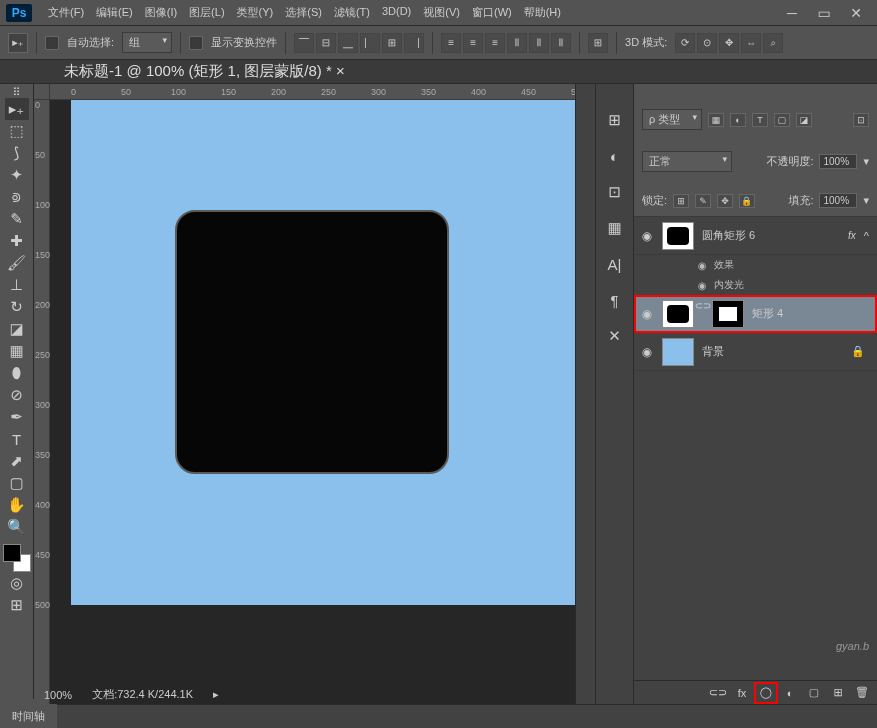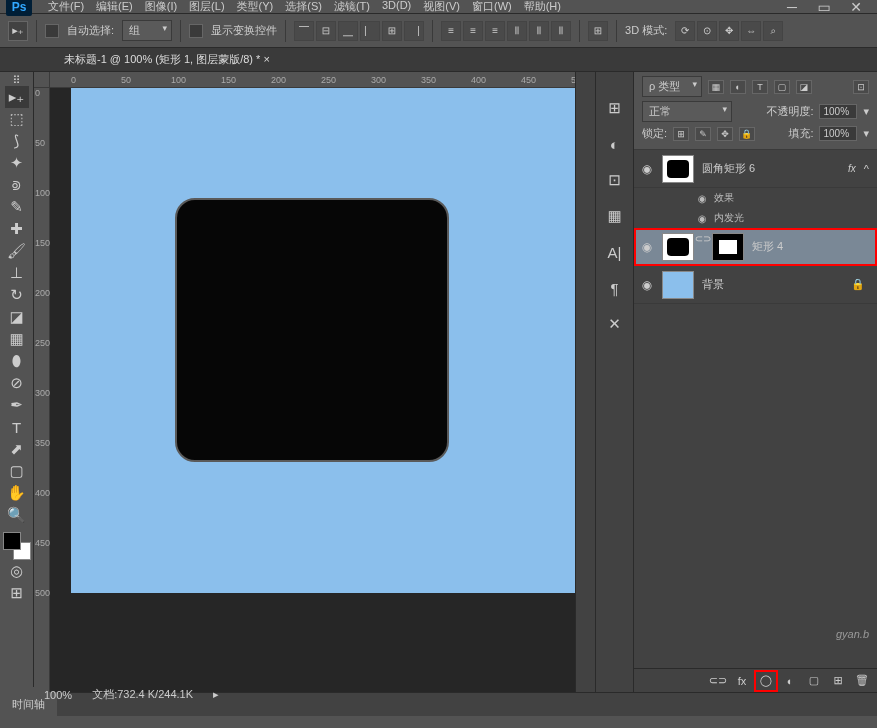--- a/index.html
+++ b/index.html
@@ -1,35 +1,35 @@
 <!DOCTYPE html>
 <html><head>
   <meta charset="utf-8">
   <style>
     * { margin: 0; padding: 0; box-sizing: border-box; }
     body { background: #535353; font-family: "Microsoft YaHei", sans-serif; font-size: 11px; color: #ccc; overflow: hidden; width: 877px; height: 728px; }
     
-    .titlebar { height: 14px; background: #535353; display: flex; align-items: center; border-bottom: 1px solid #2a2a2a; }
+    .titlebar { height: 26px; background: #535353; display: flex; align-items: center; border-bottom: 1px solid #2a2a2a; }
     .ps-logo { width: 26px; height: 18px; margin-left: 6px; background: #001e36; color: #31a8ff; display: flex; align-items: center; justify-content: center; font-weight: bold; font-size: 12px; border-radius: 2px; }
     .menu { display: flex; margin-left: 10px; }
     .menu-item { padding: 4px 6px; cursor: default; }
     .window-controls { margin-left: auto; display: flex; gap: 14px; padding-right: 12px; }
     .win-btn { width: 18px; height: 18px; display: flex; align-items: center; justify-content: center; cursor: pointer; font-size: 14px; }
     
     .options-bar { height: 34px; background: #535353; border-bottom: 1px solid #2a2a2a; display: flex; align-items: center; padding: 0 8px; gap: 8px; }
     .tool-ind { width: 20px; height: 20px; background: #424242; border: 1px solid #666; display: flex; align-items: center; justify-content: center; }
     .checkbox { width: 14px; height: 14px; background: #3a3a3a; border: 1px solid #666; }
     .dropdown { background: #5a5a5a; border: 1px solid #3a3a3a; padding: 2px 18px 2px 6px; position: relative; min-width: 50px; }
     .dropdown::after { content: "▾"; position: absolute; right: 4px; font-size: 9px; }
     .sep { width: 1px; height: 22px; background: #3a3a3a; }
     .align-icons { display: flex; gap: 2px; }
     .align-btn { width: 20px; height: 20px; display: flex; align-items: center; justify-content: center; border: 1px solid #444; background: #4a4a4a; font-size: 10px; }
     
     .tab-bar { height: 24px; background: #3a3a3a; display: flex; align-items: center; padding-left: 54px; border-bottom: 1px solid #2a2a2a; }
-    .doc-tab { padding: 3px 10px; font-size: 11px; color: #ddd; }
+    .doc-tab { padding: 3px 10px; font-size: 15px; color: #ddd; }
     
     .main-area { display: flex; height: calc(100% - 84px - 24px); }
     
     .toolbox { width: 34px; background: #535353; border-right: 1px solid #2a2a2a; display: flex; flex-direction: column; align-items: center; padding-top: 4px; }
     .toolbox-grab { height: 8px; width: 100%; display: flex; align-items: center; justify-content: center; margin-bottom: 2px; }
     .tool { width: 24px; height: 22px; display: flex; align-items: center; justify-content: center; font-size: 15px; margin: 0; cursor: pointer; position: relative; }
     .tool.active { background: #3a3a3a; }
     .color-swatches { margin-top: 6px; width: 28px; height: 28px; position: relative; }
     .fg-swatch { position: absolute; top: 0; left: 0; width: 18px; height: 18px; background: #000; border: 1px solid #888; }
     .bg-swatch { position: absolute; bottom: 0; right: 0; width: 18px; height: 18px; background: #fff; border: 1px solid #888; }
@@ -49,21 +49,21 @@
     .panel-dock { width: 38px; background: #424242; border-left: 1px solid #2a2a2a; display: flex; flex-direction: column; align-items: center; gap: 12px; padding-top: 24px; }
     .dock-icon { width: 24px; height: 24px; display: flex; align-items: center; justify-content: center; font-size: 15px; cursor: pointer; }
     
     .panels { width: 244px; background: #535353; border-left: 1px solid #2a2a2a; display: flex; flex-direction: column; }
     .panel-tabs { height: 22px; background: #424242; display: flex; align-items: flex-end; }
     .ptab { padding: 3px 10px; font-size: 11px; cursor: pointer; }
     .ptab.active { background: #535353; }
     .panel-menu-btn { margin-left: auto; padding: 0 6px; font-size: 12px; }
     
     .layer-opts { background: #535353; padding: 4px 8px; border-bottom: 1px solid #3a3a3a; }
-    .layer-opts-row { display: flex; align-items: center; gap: 6px; margin-bottom: 4px; }
+    .layer-opts-row { display: flex; align-items: center; gap: 6px; margin-bottom: 4px; margin-top: 21px; }
     .mini-icon { width: 16px; height: 14px; display: flex; align-items: center; justify-content: center; border: 1px solid #666; background: #4a4a4a; font-size: 9px; }
     .small-input { background: #3a3a3a; border: 1px solid #666; padding: 1px 3px; width: 38px; font-size: 10px; color: #ccc; }
     
     .layers-list { flex: 1; background: #424242; overflow: hidden; position: relative; }
     .layer-row { display: flex; align-items: center; min-height: 38px; border-bottom: 1px solid #3a3a3a; padding: 2px 4px; }
     .layer-row.selected { background: #7a8896; }
     .layer-row.highlighted { outline: 2px solid #ff0000; outline-offset: -2px; }
     .vis-eye { width: 18px; display: flex; justify-content: center; font-size: 12px; cursor: pointer; }
     .layer-thumbs { display: flex; gap: 4px; margin-left: 6px; }
     .thumb { width: 32px; height: 28px; border: 1px solid #888; background: #fff; position: relative; }

